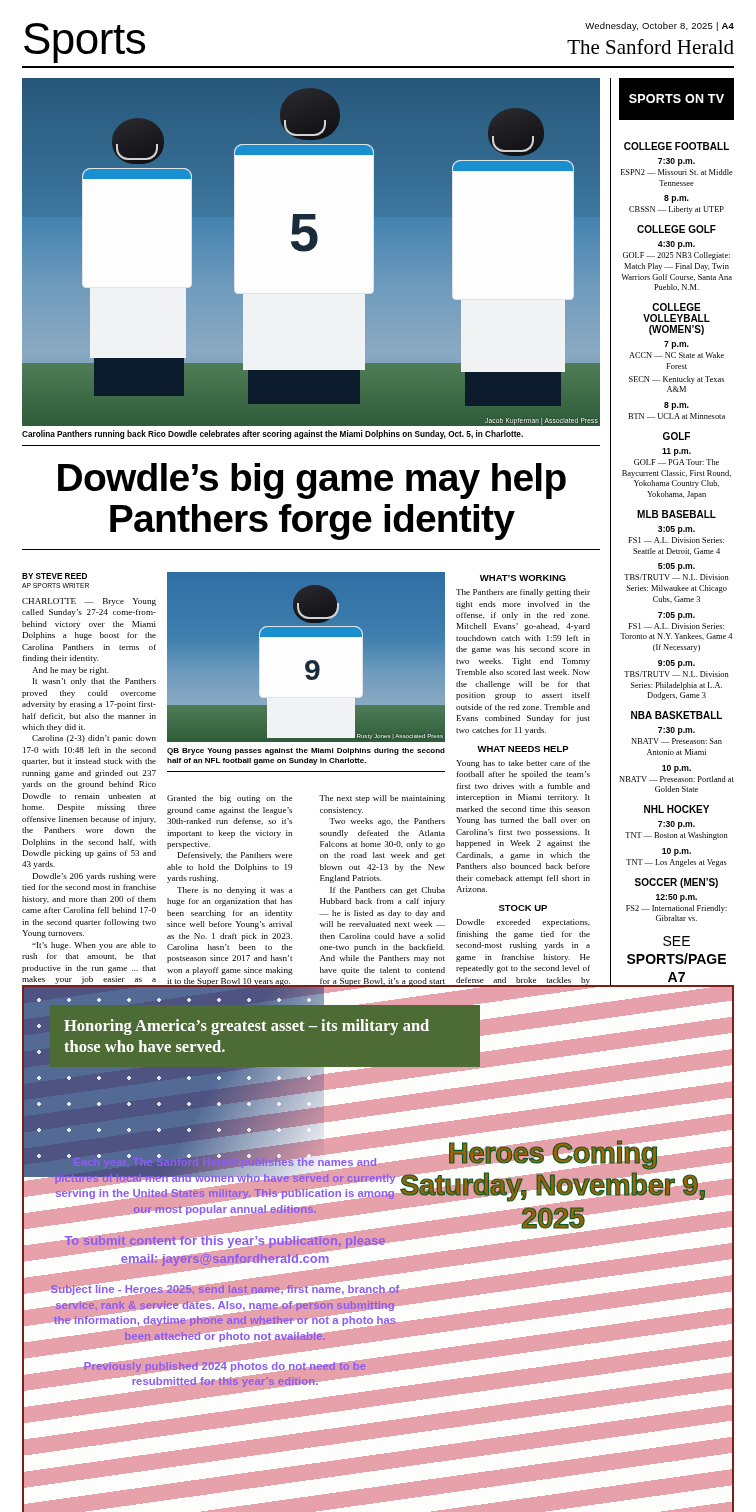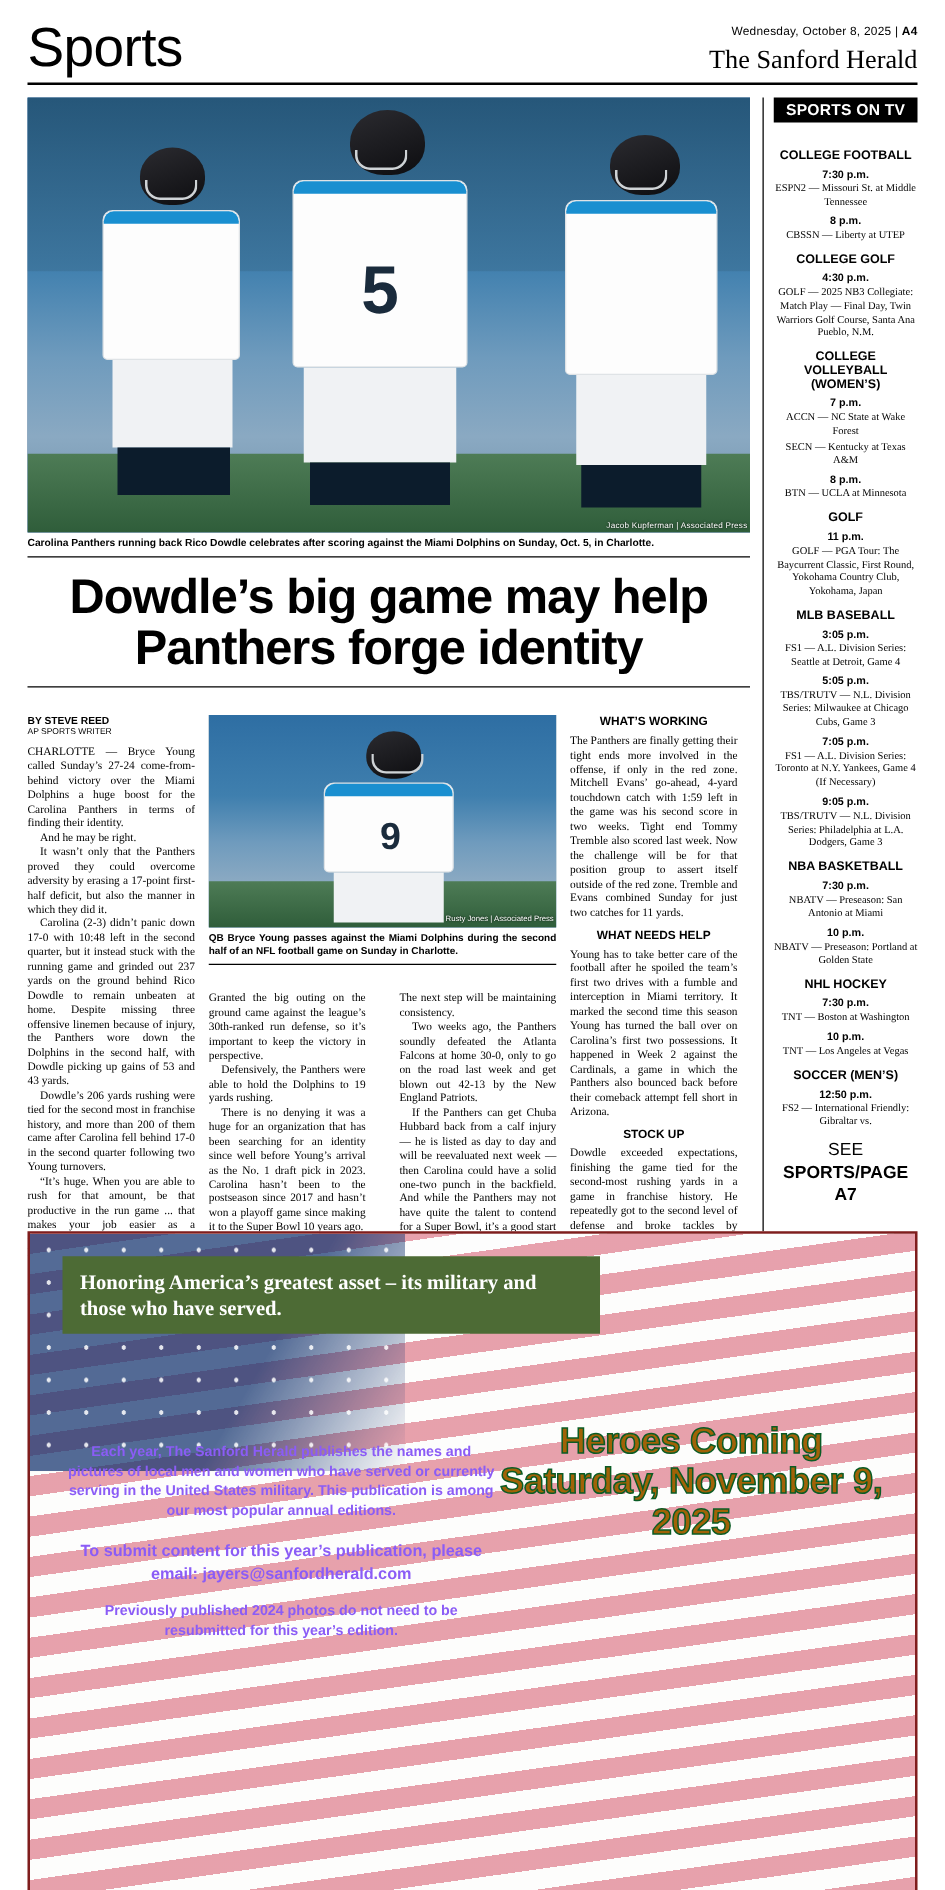--- a/index.html
+++ b/index.html
@@ -72,21 +72,21 @@
   .two-sub .col { width:134px; }
 
   .sub-head { font-family:"Liberation Sans", sans-serif; font-weight:700; font-size:9.5px;
               text-align:center; margin:7px 0 3px 0; }
   .sub-head.first { margin-top:0; }
   .jump { font-family:"Liberation Sans", sans-serif; font-size:8.2px; text-align:center; margin-top:6px; }
   .jump b { font-weight:700; }
 
   
   .rail-title { background:#000; color:#fff; font-family:"Liberation Sans", sans-serif; font-weight:700;
-                font-size:12.5px; text-align:center; padding:3px 0; letter-spacing:.2px; }
+                font-size:12.5px; text-align:center; padding:14px 0; letter-spacing:.2px; }
   .rail { text-align:center; font-size:8.4px; line-height:1.28;margin-top:21px; }
   .rail .sport { font-family:"Liberation Sans", sans-serif; font-weight:700; font-size:10px;
                  margin:8px 0 2px 0; line-height:1.1; }
   .rail .time { font-family:"Liberation Sans", sans-serif; font-weight:700; font-size:8.6px; margin:4px 0 1px 0; }
   .rail .ev { margin:0 0 2px 0; }
   .rail-jump { font-family:"Liberation Sans", sans-serif; font-size:14px; text-align:center; margin-top:8px; }
   .rail-jump b { font-weight:700; }
 
   
   .ad { position:absolute; left:22px; top:985px; width:712px; height:618px;
@@ -295,20 +295,21 @@
   <div class="ad">
     <div class="flag"></div>
     <div class="flag-union"></div>
     <div class="stars"></div>
 
     <div class="ad-banner">Honoring America’s greatest asset – its military and those who have served.</div>
 
     <div class="ad-left">
       <p>Each year, The Sanford Herald publishes the names and pictures of local men and women who have served or currently serving in the United States military. This publication is among our most popular annual editions.</p>
       <p class="p2">To submit content for this year’s publication, please email: jayers@sanfordherald.com</p>
+      <p>Subject line - Heroes 2025, send last name, first name, branch of service, rank &amp; service dates. Also, name of person submitting the information, daytime phone and whether or not a photo has been attached or photo not available.</p>
       <p>Previously published 2024 photos do not need to be resubmitted for this year’s edition.</p>
     </div>
 
     <div class="ad-right">
       <div class="heroes">Heroes Coming Saturday, November 9, 2025</div>
     </div>
 
     <div class="deadline">Deadline for submission is Thursday, October 17, 2025 For additional information call Jeff Ayers 919-718-1233</div>
   </div>
 

